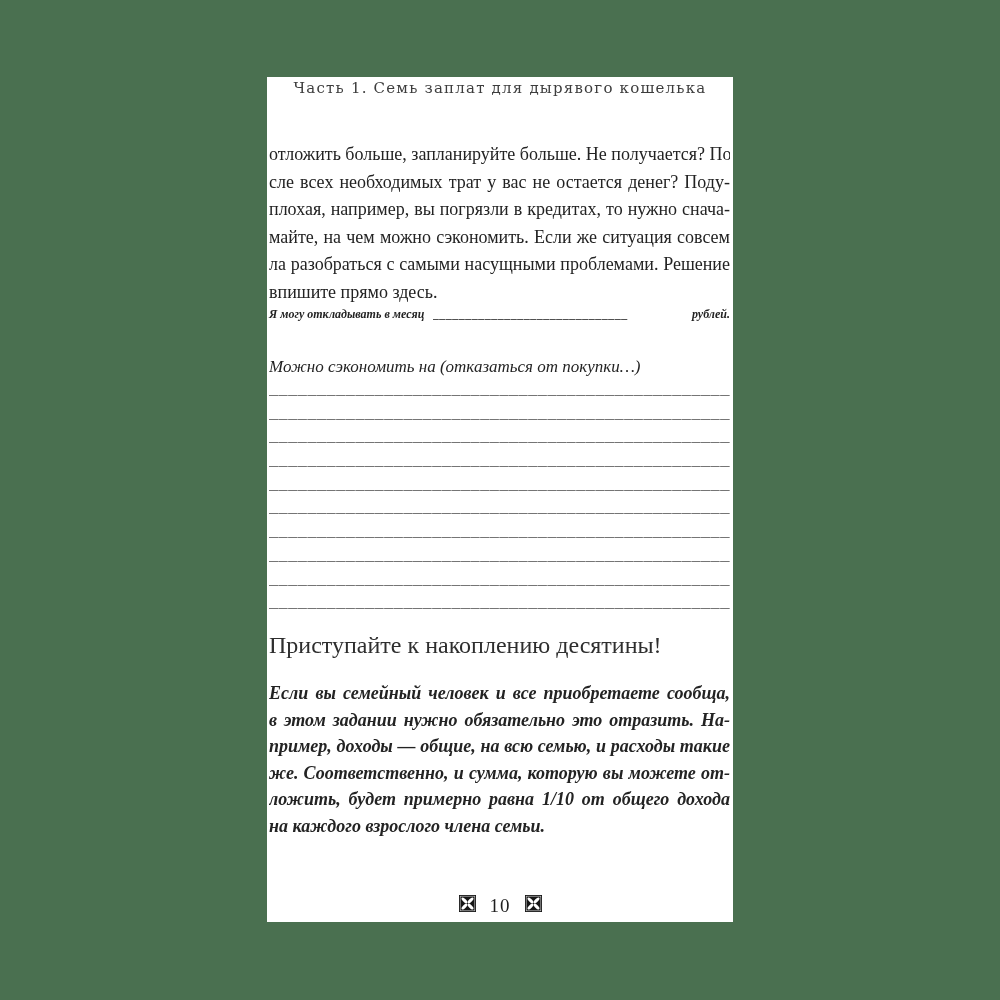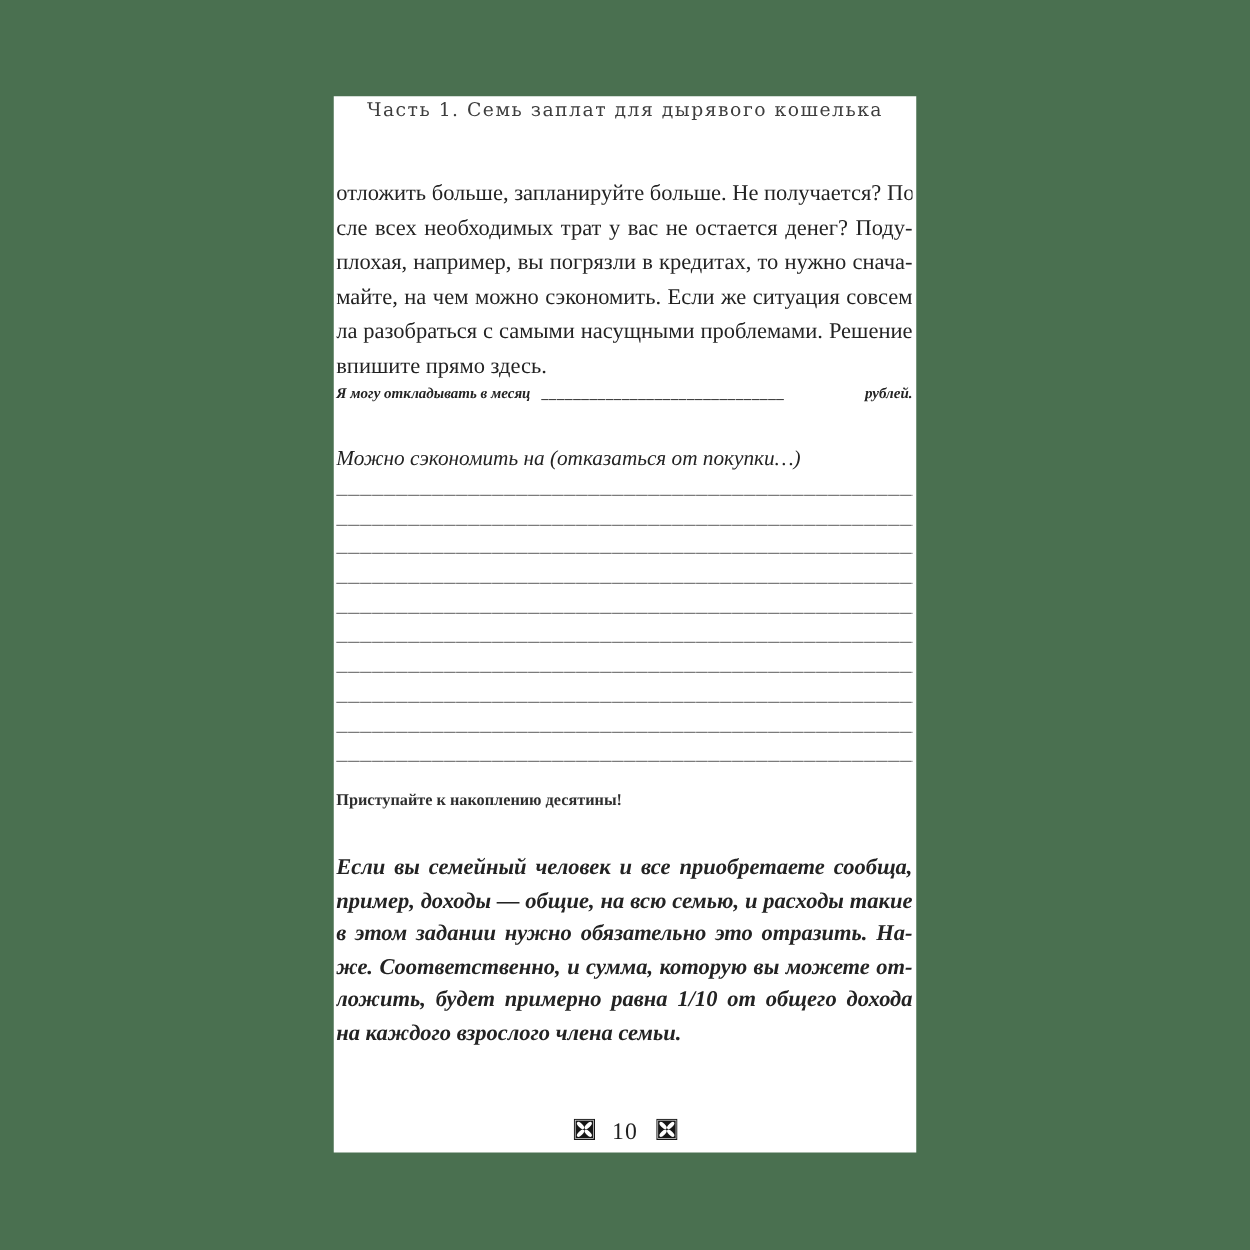--- a/index.html
+++ b/index.html
@@ -98,23 +98,22 @@
   .rline {
     white-space: nowrap;
     overflow: hidden;
     height: 23.7px;
   }
   .cta {
     position: absolute;
     top: 555px;
     left: 2px;
     right: 3px;
-    font-size: 13px;
+    font-size: 24px;
     color: #2e2e2e;
-    font-weight: bold;
   }
   .note-par {
     position: absolute;
     top: 603px;
     left: 2px;
     right: 3px;
     font-size: 18px;
     font-weight: 700;
     font-style: italic;
     line-height: 26.5px;
@@ -176,22 +175,22 @@
       <div class="rline">____________________________________________________________</div>
       <div class="rline">____________________________________________________________</div>
       <div class="rline">____________________________________________________________</div>
       <div class="rline">____________________________________________________________</div>
     </div>
 
     <div class="cta">Приступайте к накоплению десятины!</div>
 
     <div class="note-par">
       <div class="jline">Если вы семейный человек и все приобретаете сообща,</div>
+      <div class="jline">в этом задании нужно обязательно это отразить. На-</div>
       <div class="jline">пример, доходы — общие, на всю семью, и расходы такие</div>
-      <div class="jline">в этом задании нужно обязательно это отразить. На-</div>
       <div class="jline">же. Соответственно, и сумма, которую вы можете от-</div>
       <div class="jline">ложить, будет примерно равна 1/10 от общего дохода</div>
       <div class="jline last">на каждого взрослого члена семьи.</div>
     </div>
 
     <div class="page-footer">
       <span class="orn">
         <svg viewBox="0 0 20 20" xmlns="http://www.w3.org/2000/svg">
           <rect x="0" y="0" width="20" height="20" fill="#161616"></rect>
           <rect x="1.4" y="1.4" width="17.2" height="17.2" fill="none" stroke="#ffffff" stroke-width="0.7" opacity="0.85"></rect>

